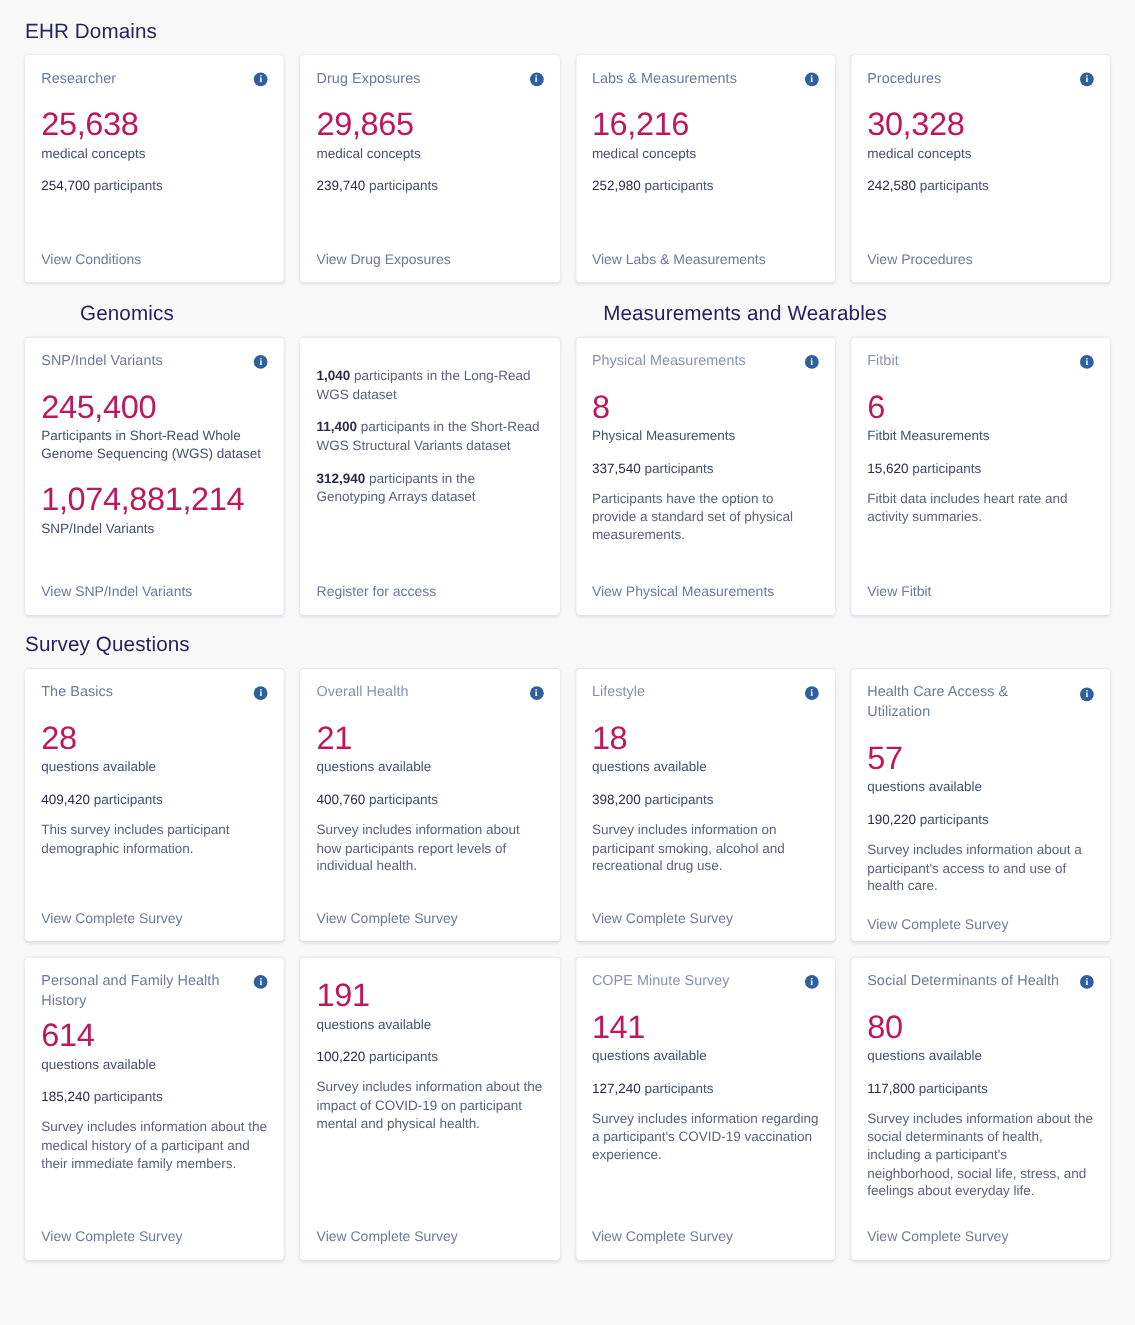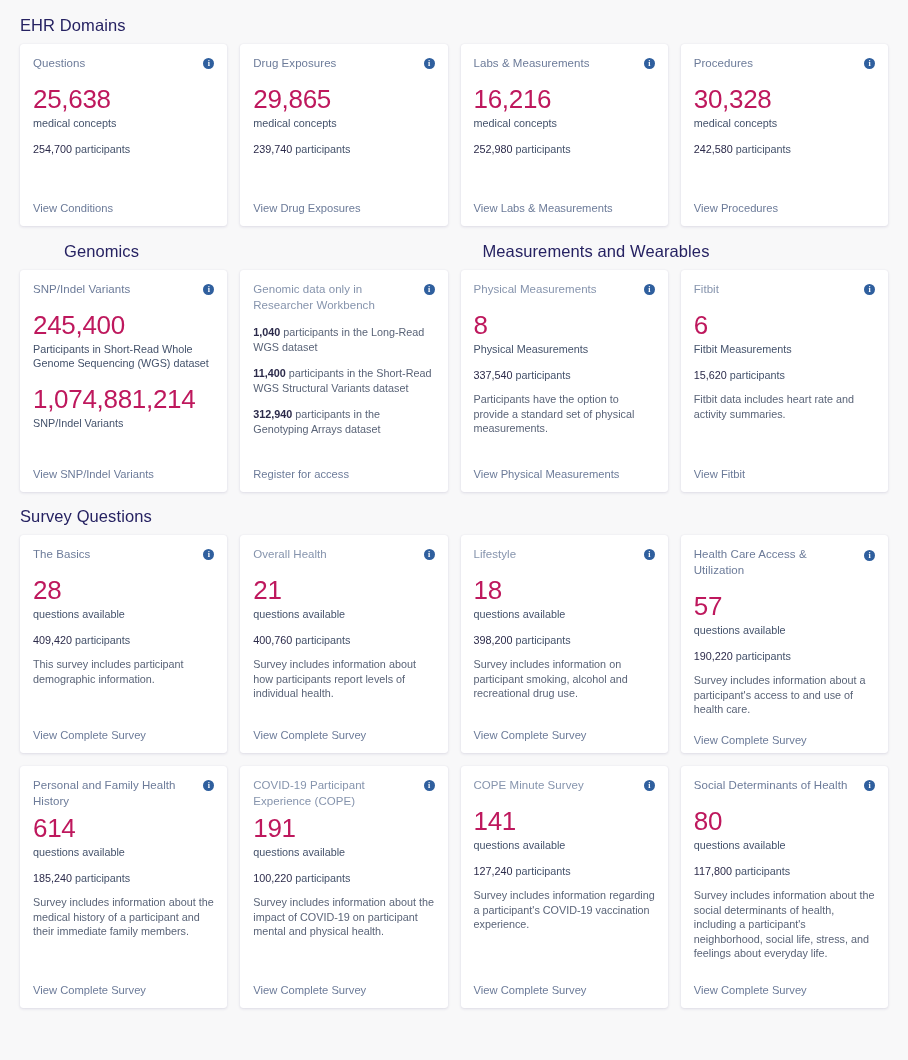--- a/index.html
+++ b/index.html
@@ -144,21 +144,21 @@
 <body>
 
 <div class="page">
 
   <h2 class="section-title">EHR Domains</h2>
   <div class="row row-ehr">
 
     <div class="col">
         <div class="card">
       <div class="card-head">
-        <div class="card-title">Questions</div>
+        <div class="card-title">Researcher</div>
         <span class="info-icon"></span>
       </div>
       <div class="stat-value">25,638</div>
       <div class="stat-label">medical concepts</div>
       <div class="participants"><b>254,700</b><span> participants</span></div>
       <div class="spacer"></div>
       <a class="card-link">View Conditions</a>
     </div>
       </div>
 
@@ -227,24 +227,20 @@
       <div class="stat-label">Participants in Short-Read Whole Genome Sequencing (WGS) dataset</div>
       <div class="stat-value second">1,074,881,214</div>
       <div class="stat-label">SNP/Indel Variants</div>
       <div class="spacer"></div>
       <a class="card-link">View SNP/Indel Variants</a>
     </div>
       </div>
 
     <div class="col">
         <div class="card">
-      <div class="card-head">
-        <div class="card-title light">Genomic data only in Researcher Workbench</div>
-        <span class="info-icon"></span>
-      </div>
       <div class="wb-line"><b>1,040</b><span> participants in the Long-Read WGS dataset</span></div>
       <div class="wb-line"><b>11,400</b><span> participants in the Short-Read WGS Structural Variants dataset</span></div>
       <div class="wb-line"><b>312,940</b><span> participants in the Genotyping Arrays dataset</span></div>
       <div class="spacer"></div>
       <a class="card-link">Register for access</a>
     </div>
       </div>
 
     <div class="col">
         <div class="card">
@@ -356,24 +352,20 @@
       <div class="stat-label">questions available</div>
       <div class="participants"><b>185,240</b><span> participants</span></div>
       <div class="desc">Survey includes information about the medical history of a participant and their immediate family members.</div>
       <div class="spacer"></div>
       <a class="card-link">View Complete Survey</a>
     </div>
       </div>
 
     <div class="col">
         <div class="card">
-      <div class="card-head">
-        <div class="card-title light">COVID-19 Participant Experience (COPE)</div>
-        <span class="info-icon"></span>
-      </div>
       <div class="stat-value" style="margin-top:4px;">191</div>
       <div class="stat-label">questions available</div>
       <div class="participants"><b>100,220</b><span> participants</span></div>
       <div class="desc">Survey includes information about the impact of COVID-19 on participant mental and physical health.</div>
       <div class="spacer"></div>
       <a class="card-link">View Complete Survey</a>
     </div>
       </div>
 
     <div class="col">

